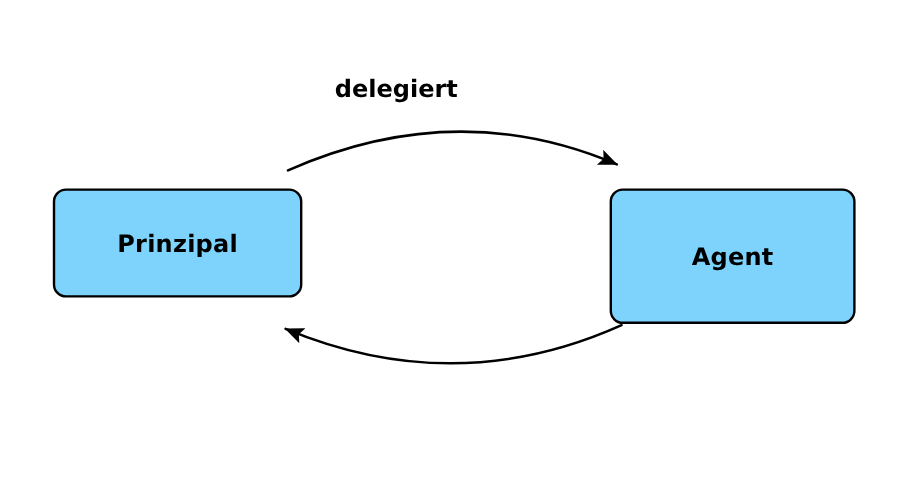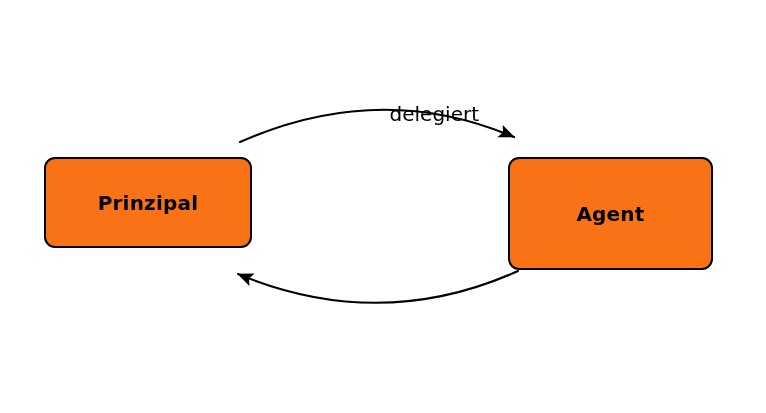--- a/index.html
+++ b/index.html
@@ -22,21 +22,21 @@
     left: 0;
     top: 0;
     width: 766px;
     height: 413px;
   }
   .node-box {
     position: absolute;
     box-sizing: border-box;
     border: 2px solid #000000;
     border-radius: 11px;
-    background: #f97316;
+    background: #7dd3fc;
     display: flex;
     align-items: center;
     justify-content: center;
   }
   .node-label {
     font-family: "DejaVu Sans", "Liberation Sans", sans-serif;
     font-size: 20px;
     font-weight: bold;
     color: #000000;
     letter-spacing: 0.2px;
@@ -51,25 +51,24 @@
   #node-agent {
     left: 508px;
     top: 157px;
     width: 205px;
     height: 113px;
   }
   .edge-label {
     position: absolute;
     font-family: "DejaVu Sans", "Liberation Sans", sans-serif;
     font-size: 20px;
-    font-weight: normal;
+    font-weight: bold;
     color: #000000;
     white-space: nowrap;
-    text-align: right;
-    margin-top: 40px;
+    text-align: left;
   }
   #label-delegiert {
     left: 279px;
     top: 62px;
     width: 200px;
   }
   #label-leistet {
     left: 280px;
     top: 326px;
     width: 200px;

